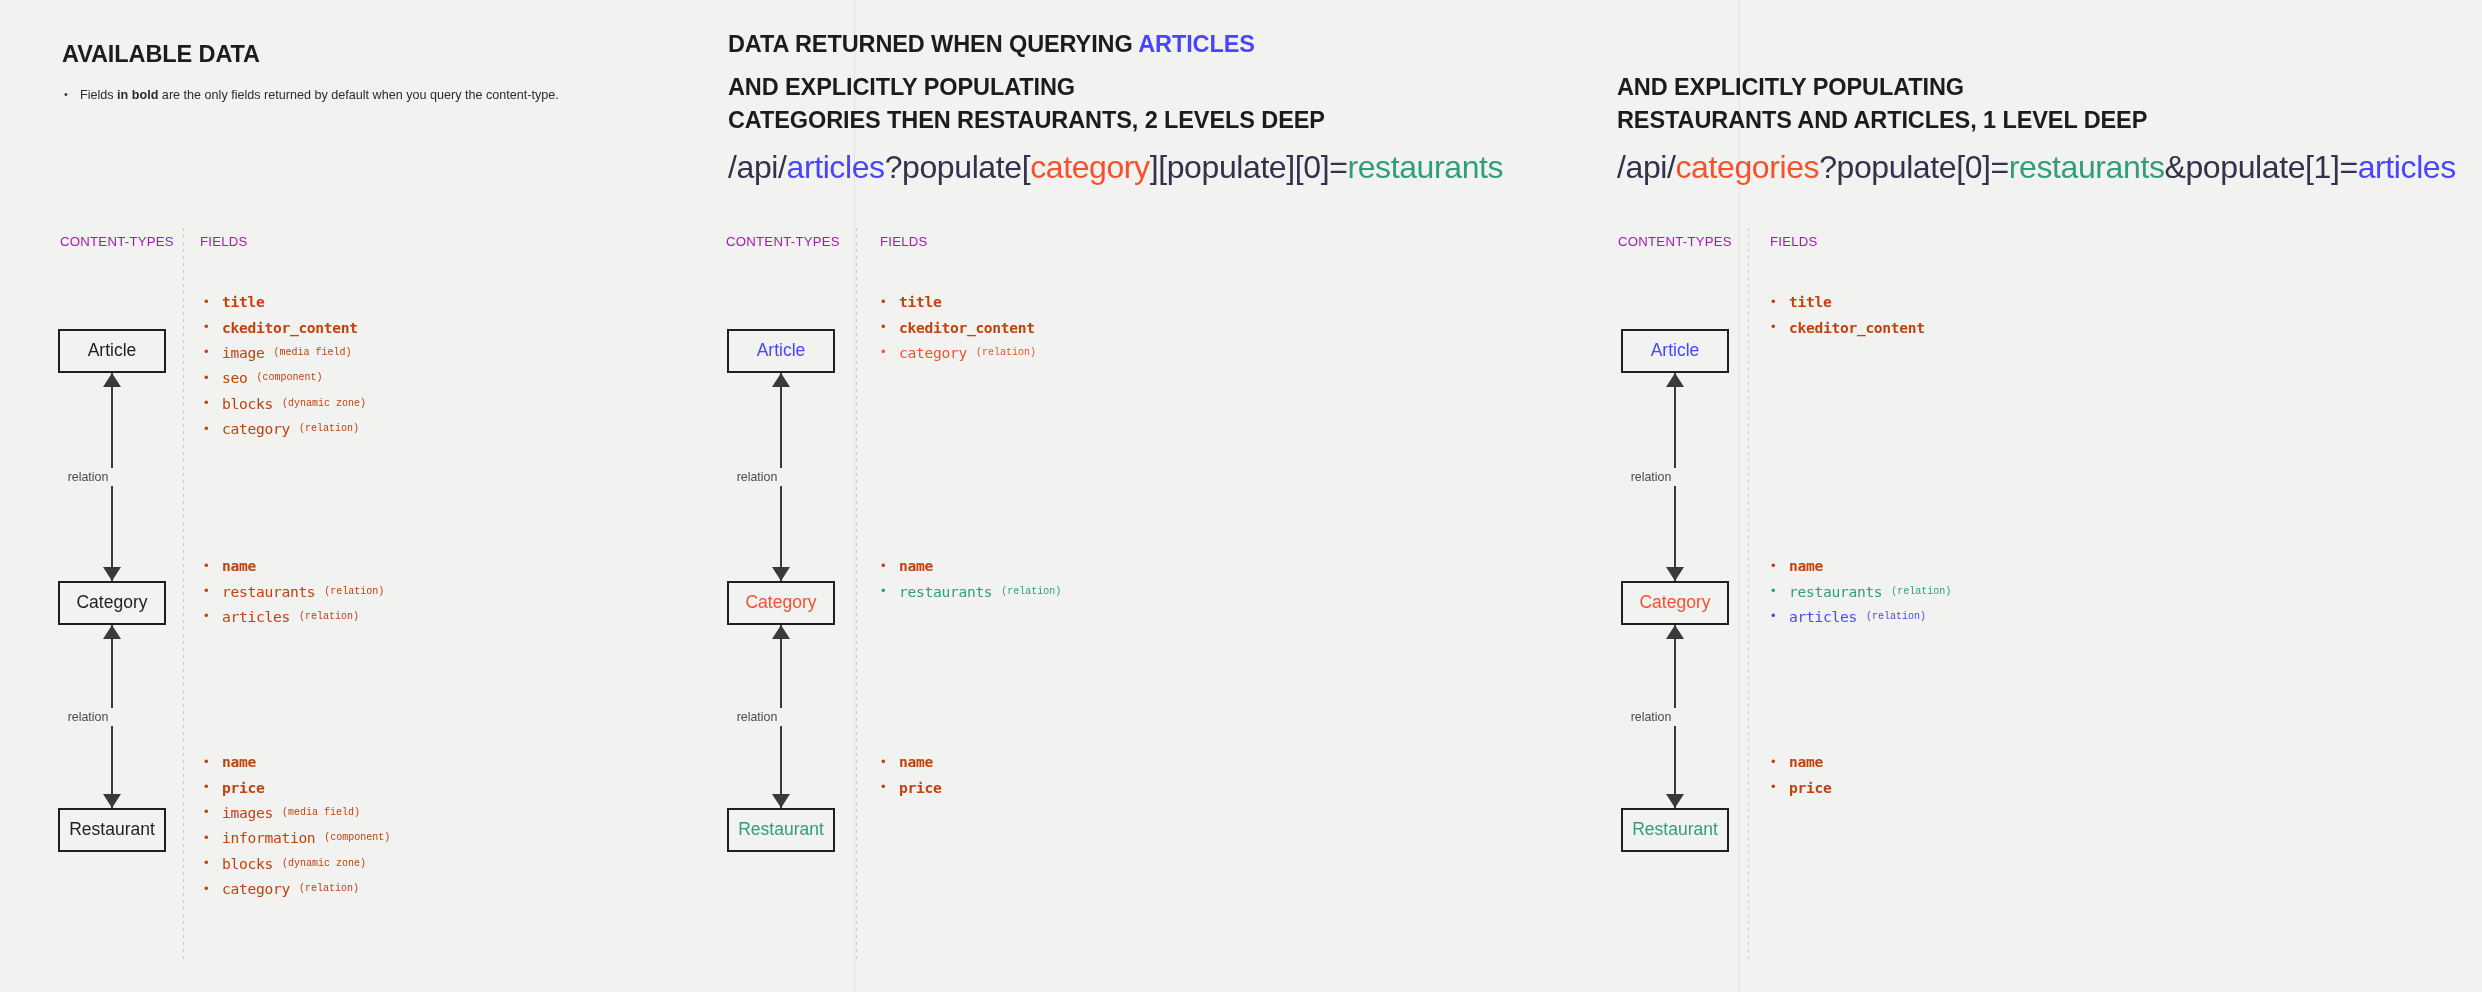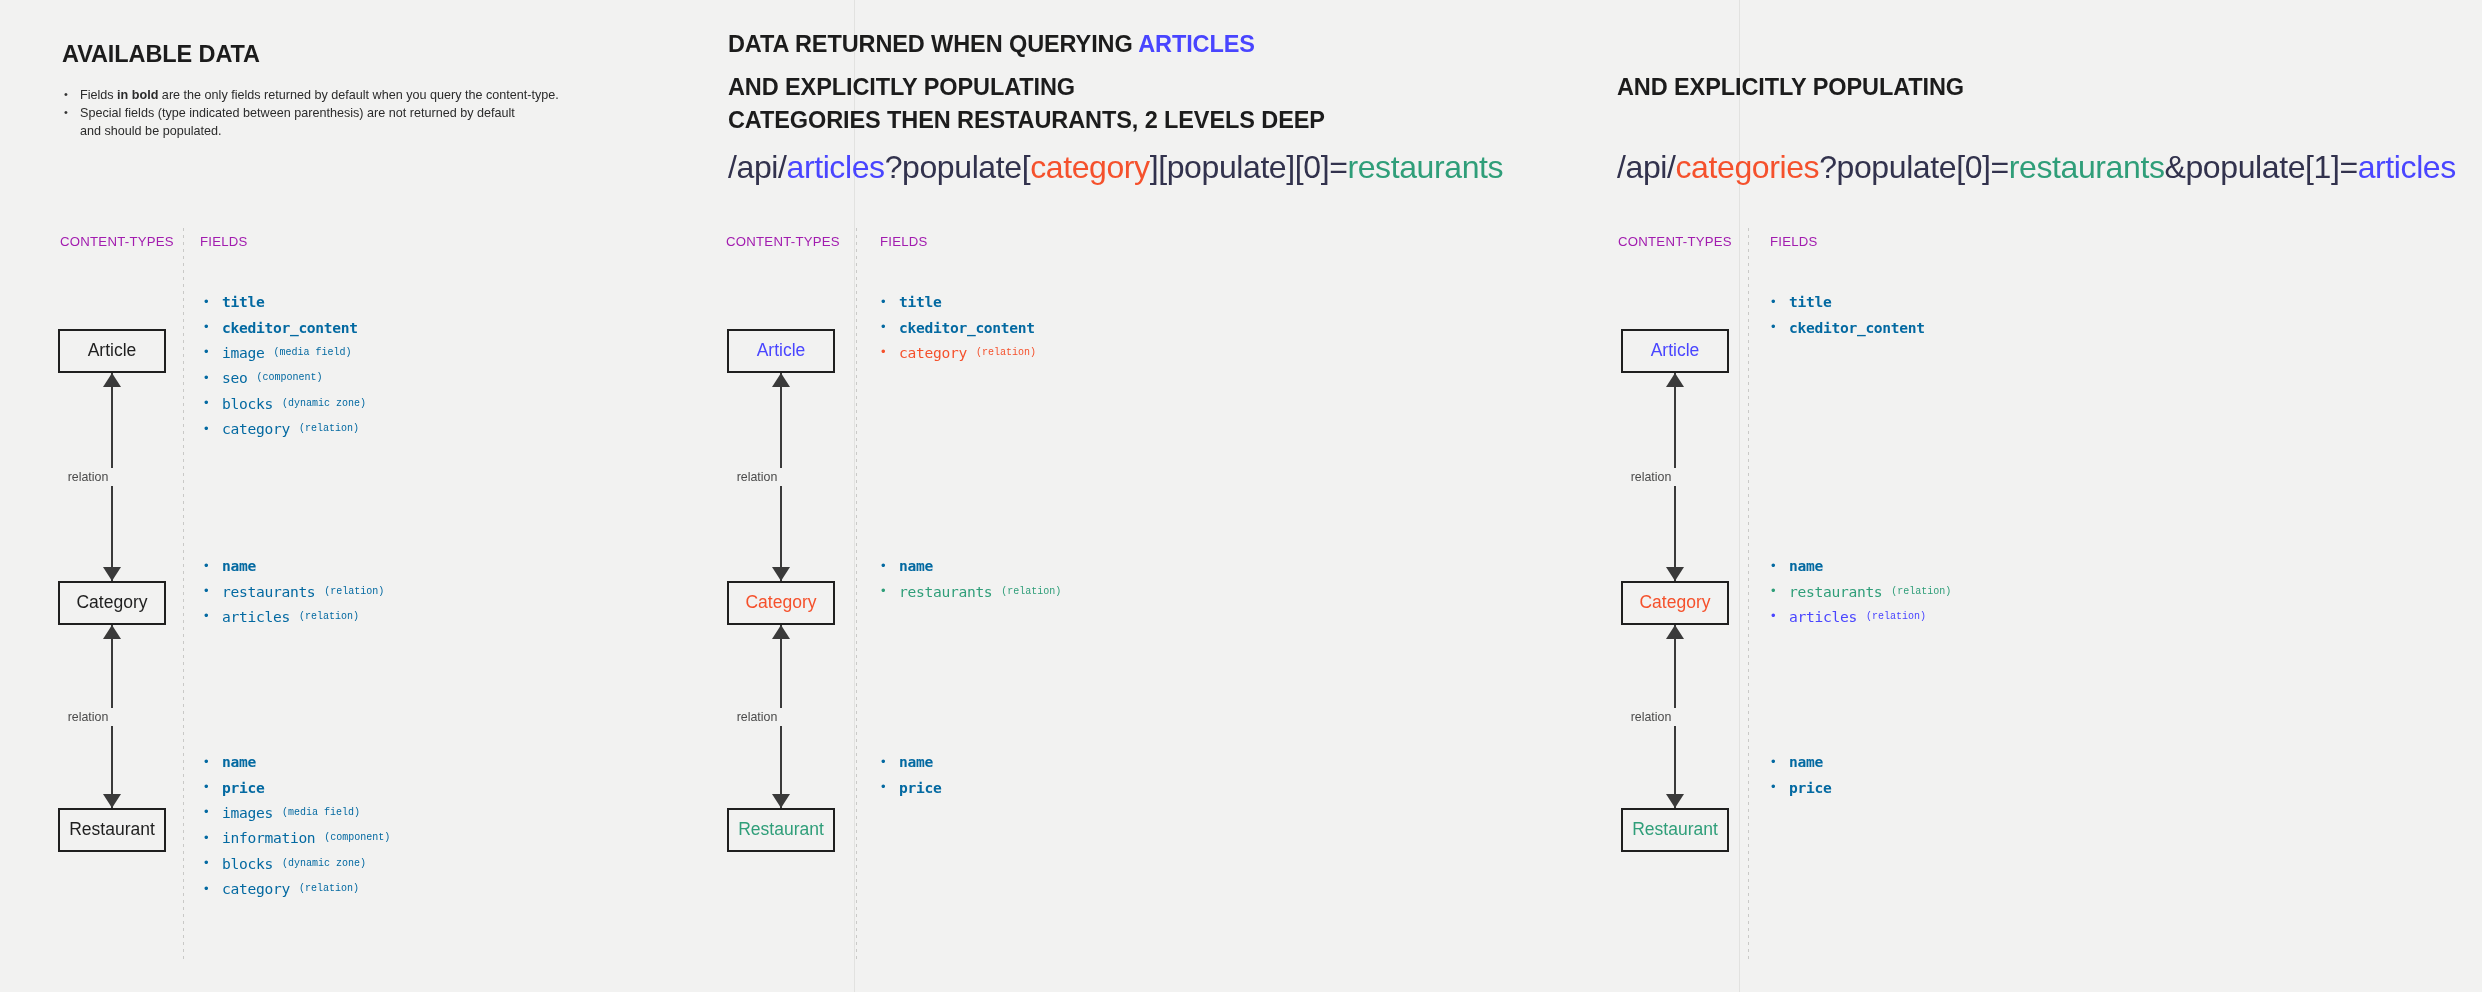--- a/index.html
+++ b/index.html
@@ -182,35 +182,34 @@
   }
   .field-row.bold .field-name {
     font-weight: bold;
   }
   .field-type {
     font-family: Liberation Mono, monospace;
     font-size: 10px;
     margin-left: 9px;
     letter-spacing: 0px;
   }
-  .field-row.c-default { color: #0369a1; }
+  .field-row.c-default { color: #c2410c; }
   .field-row.c-orange  { color: #f5512c; }
   .field-row.c-teal    { color: #2f9e79; }
   .field-row.c-blue    { color: #4945ff; }
 </style>
 </head>
 <body>
 
 <div class="board">
   <div class="panel-rule r1"></div>
   <div class="panel-rule r2"></div>
 <div class="heading" style="left: 62px; top: 38px;"><span>AVAILABLE DATA</span></div>
     <div class="notes">
       <div class="note-item">Fields <b>in bold</b> are the only fields returned by default when you query the content-type.</div>
-      <div class="note-item">Special fields (type indicated between parenthesis) are not returned by default<br>and should be populated.</div>
     </div>
     <div class="col-label" style="left: 60px; top: 234px;">CONTENT-TYPES</div>
     <div class="col-label" style="left: 200px; top: 234px;">FIELDS</div>
     <div class="dotted-divider" style="left: 183px;"></div>
     <div class="entity-box" style="left: 58px; top: 329px;">Article</div>
     <div class="entity-box" style="left: 58px; top: 581px;">Category</div>
     <div class="entity-box" style="left: 58px; top: 808px;">Restaurant</div>
     <div class="connector" style="left: 111px; top: 373px; height: 208px;"></div>
     <div class="arrow-head up" style="left: 103px; top: 373px;"></div>
     <div class="arrow-head down" style="left: 103px; top: 567px;"></div>
@@ -321,20 +320,21 @@
     </div>
     <div class="field-list" style="left: 877px; top: 749px;">
       <div class="field-row c-default bold">
         <span class="field-name">name</span>
       </div>
       <div class="field-row c-default bold">
         <span class="field-name">price</span>
       </div>
     </div>
     <div class="heading" style="left: 1617px; top: 71px;"><span>AND EXPLICITLY POPULATING</span></div>
+    <div class="heading" style="left: 1617px; top: 104px;"><span>RESTAURANTS AND ARTICLES, 1 LEVEL DEEP</span></div>
     <div class="query" style="left: 1617px; top: 152px;"><span>/api/</span><span class="c-orange">categories</span><span>?populate[0]=</span><span class="c-teal">restaurants</span><span>&amp;populate[1]=</span><span class="c-blue">articles</span></div>
     <div class="col-label" style="left: 1618px; top: 234px;">CONTENT-TYPES</div>
     <div class="col-label" style="left: 1770px; top: 234px;">FIELDS</div>
     <div class="dotted-divider" style="left: 1748px;"></div>
     <div class="entity-box tint-blue" style="left: 1621px; top: 329px;">Article</div>
     <div class="entity-box tint-orange" style="left: 1621px; top: 581px;">Category</div>
     <div class="entity-box tint-teal" style="left: 1621px; top: 808px;">Restaurant</div>
     <div class="connector" style="left: 1674px; top: 373px; height: 208px;"></div>
     <div class="arrow-head up" style="left: 1666px; top: 373px;"></div>
     <div class="arrow-head down" style="left: 1666px; top: 567px;"></div>

